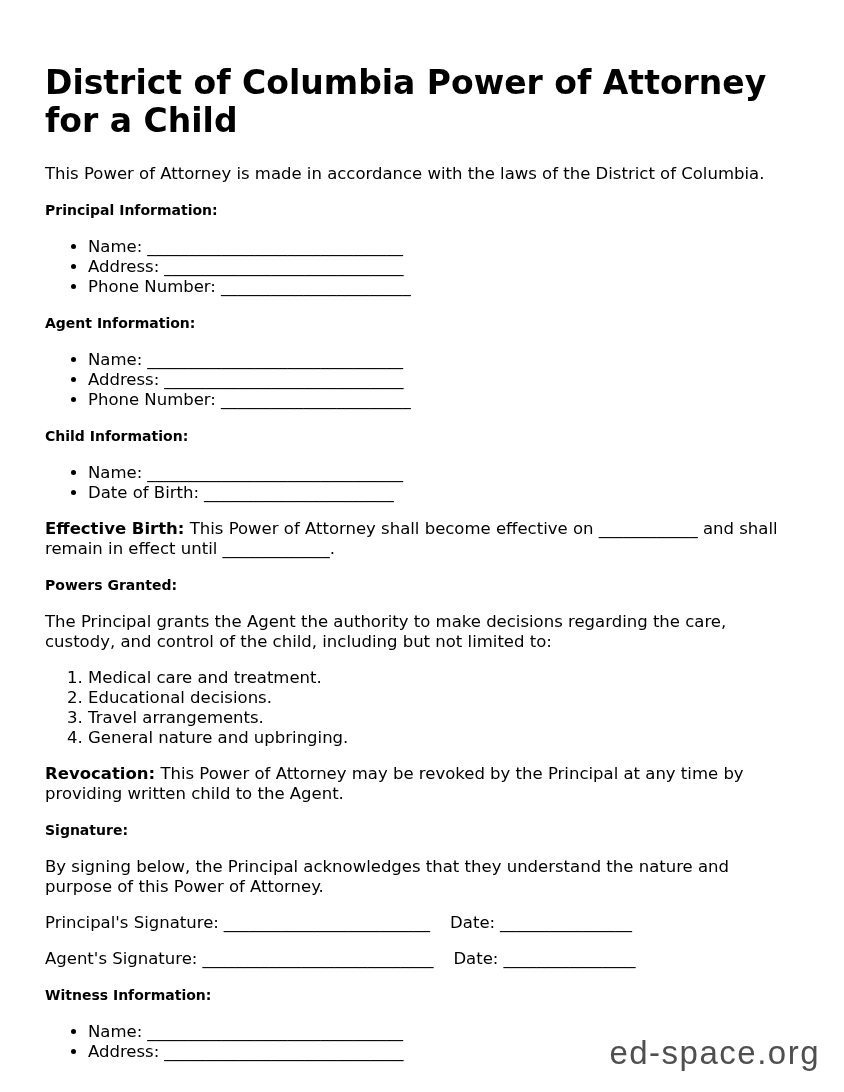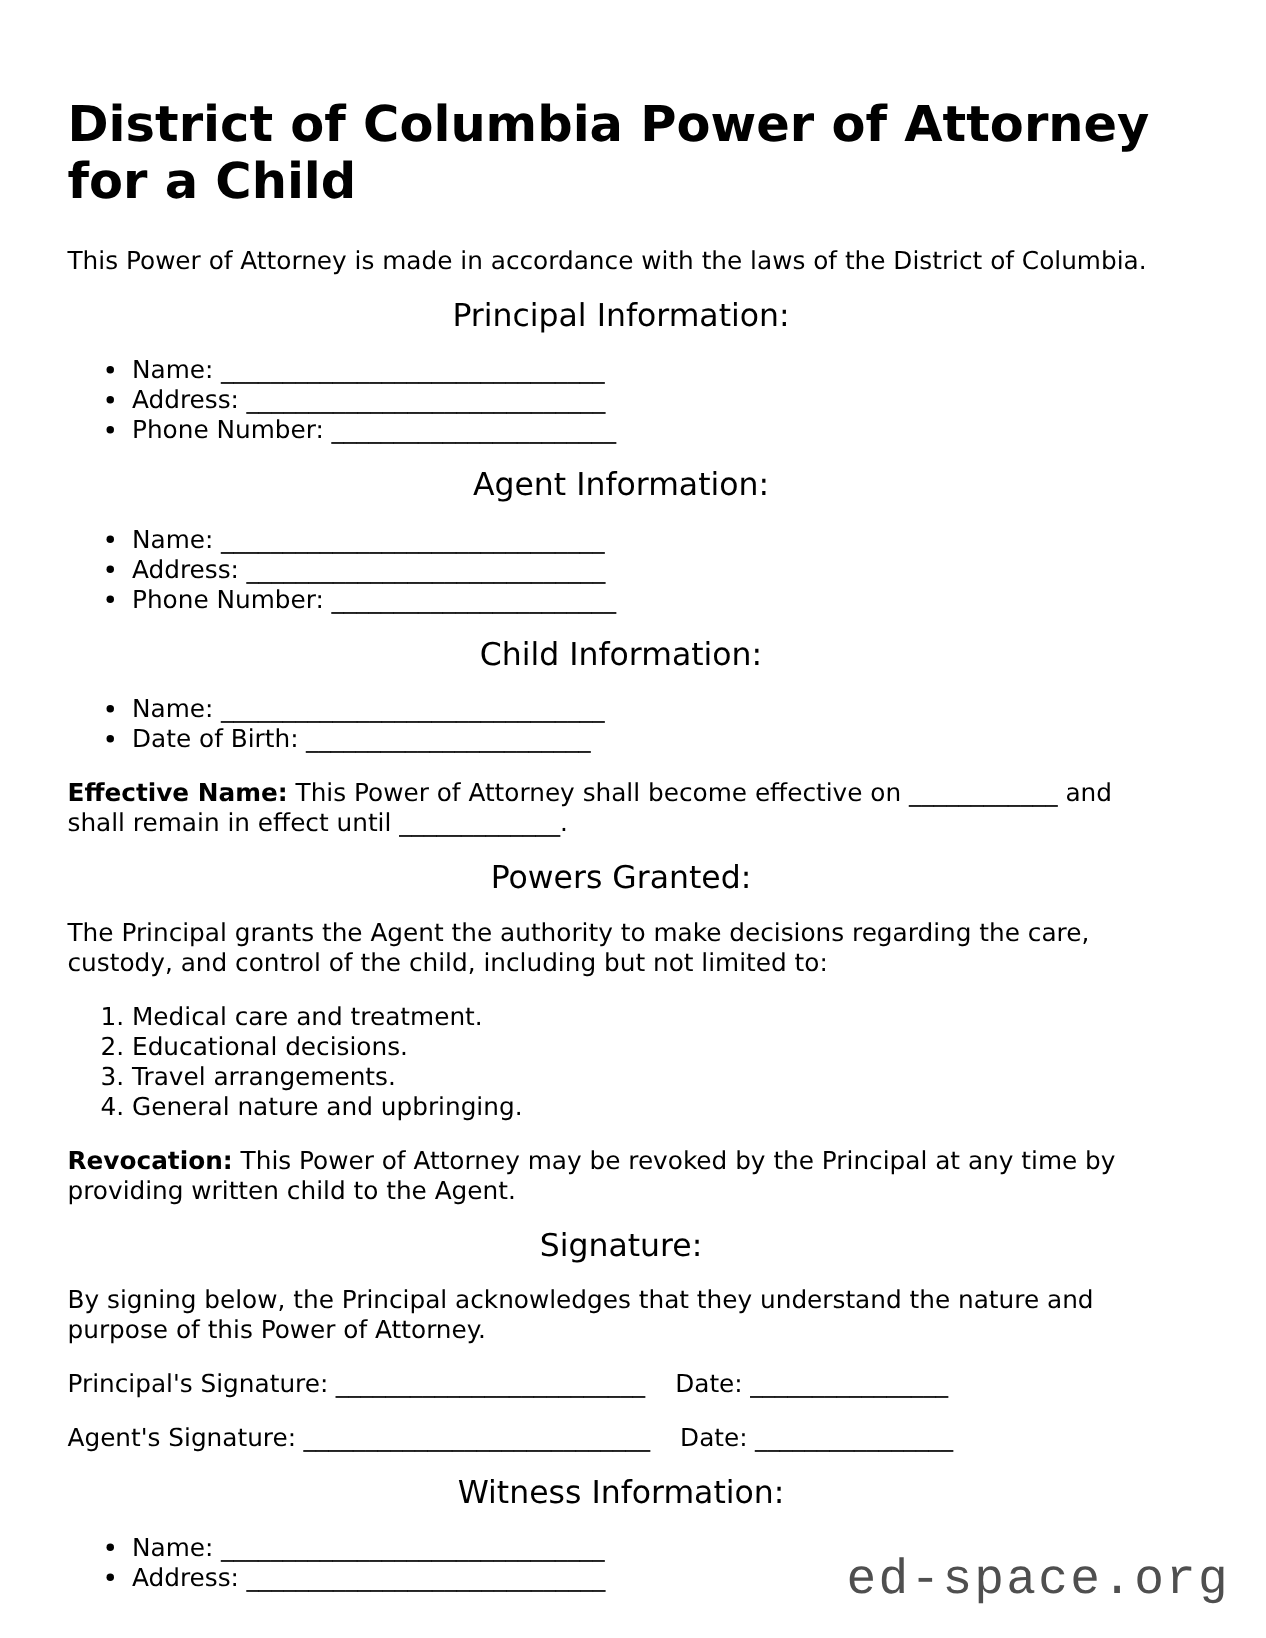--- a/index.html
+++ b/index.html
@@ -23,25 +23,24 @@
     line-height: 38px;
     font-weight: bold;
     margin: 10px 0 24px 0;
     letter-spacing: 0;
   }
   p {
     margin: 16px 0;
     line-height: 20px;
   }
   h2.section-heading {
-    font-size: 21px;
+    font-size: 14px;
     line-height: 21px;
-    font-weight: normal;
+    font-weight: bold;
     margin: 16px 0;
-    text-align: center;
   }
   ul.field-list, ol.powers-list {
     margin: 16px 0;
     padding-left: 43px;
   }
   ul.field-list li, ol.powers-list li {
     line-height: 20px;
   }
   .inline-label {
     font-weight: bold;
@@ -56,21 +55,21 @@
     margin-left: 5px;
     white-space: nowrap;
   }
   .sig-row .date-label {
     margin-left: 20px;
   }
   .watermark {
     position: absolute;
     right: 24px;
     bottom: 20px;
-    font-family: Liberation Mono, monospace;
+    font-family: Liberation Sans, sans-serif;
     font-size: 33px;
     letter-spacing: 1.5px;
     color: #4f4f4f;
   }
 </style>
 </head>
 <body>
 
 <h1 class="doc-title">District of Columbia Power of Attorney for a Child</h1>
 
@@ -89,21 +88,21 @@
   <li><span class="field-label">Address:</span><span class="field-blank">_____________________________</span></li>
   <li><span class="field-label">Phone Number:</span><span class="field-blank">_______________________</span></li>
 </ul>
 
 <h2 class="section-heading">Child Information:</h2>
 <ul class="field-list">
   <li><span class="field-label">Name:</span><span class="field-blank">_______________________________</span></li>
   <li><span class="field-label">Date of Birth:</span><span class="field-blank">_______________________</span></li>
 </ul>
 
-<p><span class="inline-label">Effective Name:</span> <span>This Power of Attorney shall become effective on ____________ and shall remain in effect until _____________.</span></p>
+<p><span class="inline-label">Effective Birth:</span> <span>This Power of Attorney shall become effective on ____________ and shall remain in effect until _____________.</span></p>
 
 <h2 class="section-heading">Powers Granted:</h2>
 
 <p>The Principal grants the Agent the authority to make decisions regarding the care, custody, and control of the child, including but not limited to:</p>
 
 <ol class="powers-list">
   <li>Medical care and treatment.</li>
   <li>Educational decisions.</li>
   <li>Travel arrangements.</li>
   <li>General nature and upbringing.</li>

